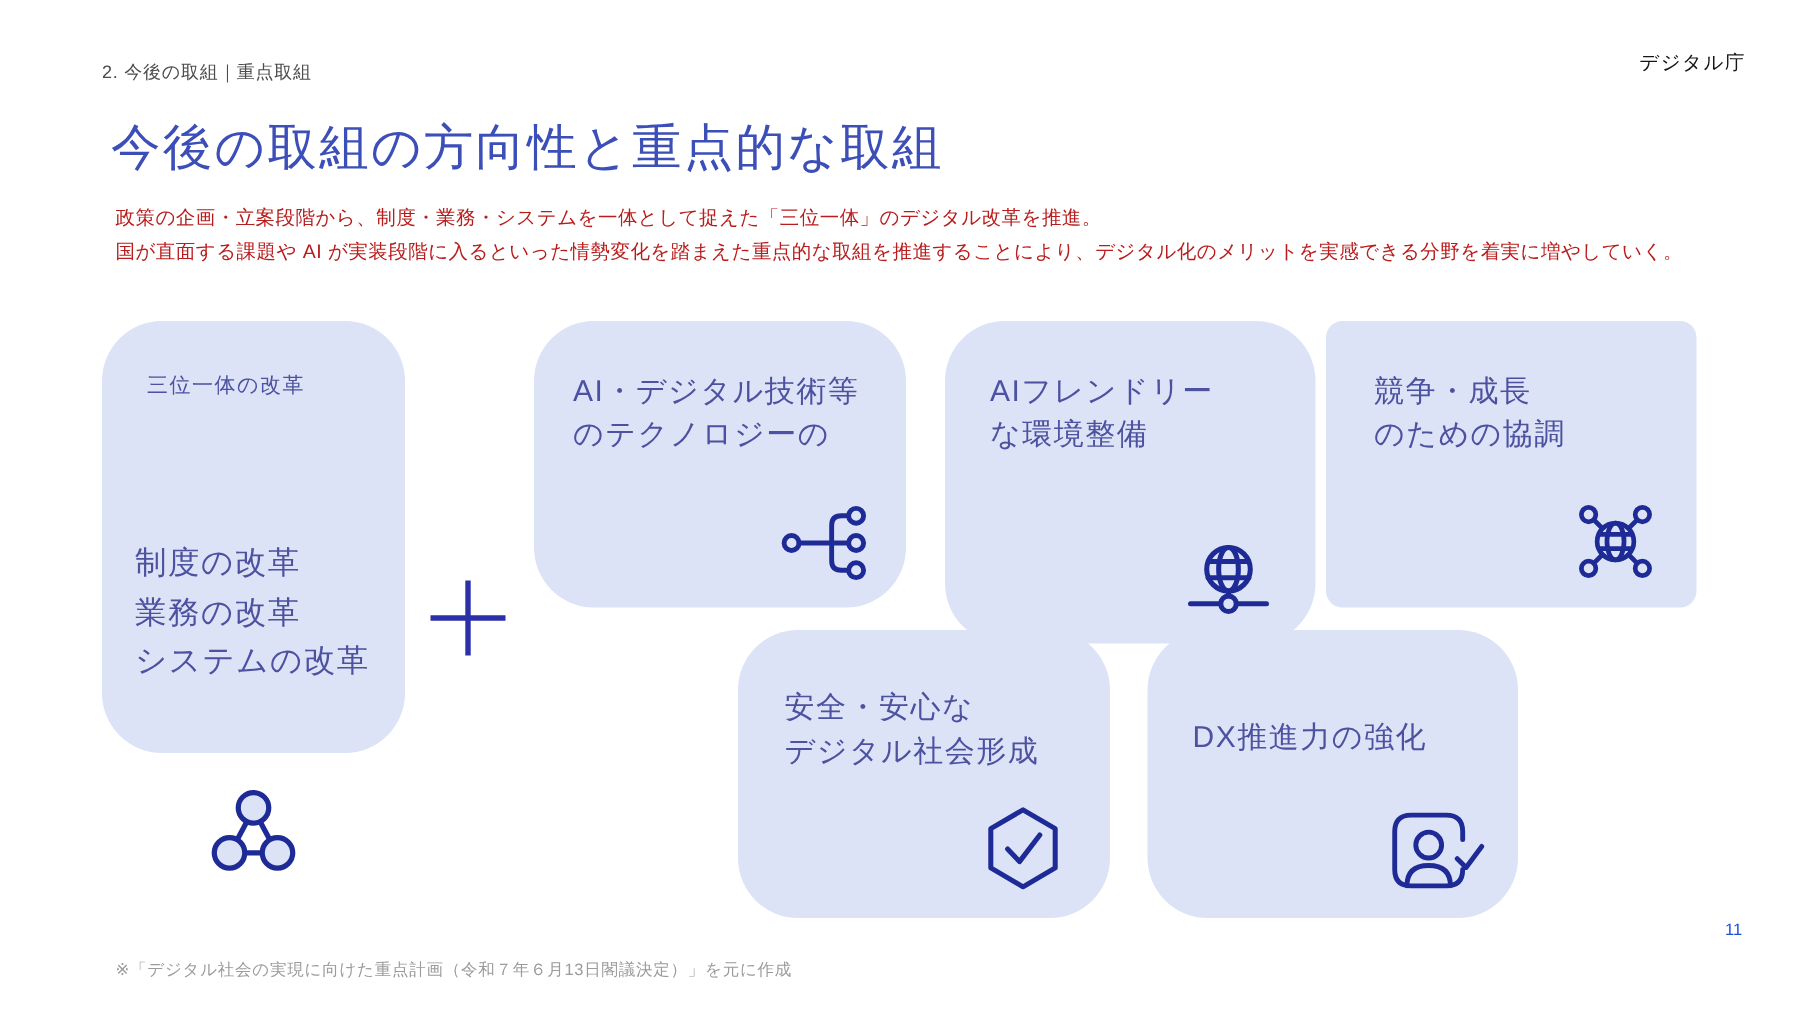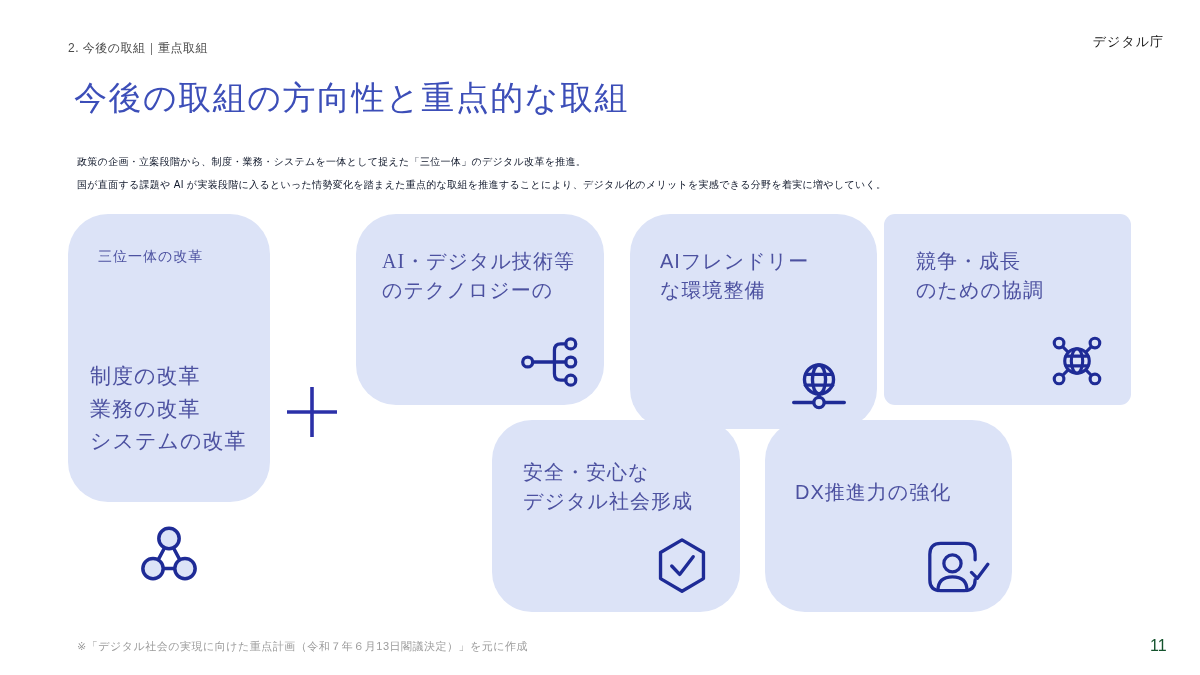--- a/index.html
+++ b/index.html
@@ -34,24 +34,24 @@
     position: absolute;
     left: 74px; top: 76px;
     font-size: 33px;
     font-weight: 400;
     color: #3c4eb8;
     letter-spacing: 1.5px;
     text-align: right;
   }
   .desc {
     position: absolute;
-    left: 77px; top: 150px;
-    font-size: 10px;
+    left: 77px; top: 133px;
+    font-size: 13px;
     line-height: 23px;
-    color: #0f172a;
+    color: #b91c1c;
     letter-spacing: 0.3px;
   }
   .card {
     position: absolute;
     background: #dce3f7;
     border-radius: 40px;
   }
   .card-left { left: 68px; top: 214px; width: 202px; height: 288px; }
   .card-a { left: 356px; top: 214px; width: 248px; height: 191px; }
   .card-b { left: 630px; top: 214px; width: 247px; height: 215px; }
@@ -73,21 +73,21 @@
     color: #4c51a0;
     letter-spacing: 1px;
   }
   .card-title {
     position: absolute;
     font-size: 20px;
     line-height: 29px;
     color: #4c51a0;
     letter-spacing: 1px;
   }
-  .card-a .card-title { left: 26px; top: 33px; font-family: Liberation Serif, serif; }
+  .card-a .card-title { left: 26px; top: 33px; }
   .card-b .card-title { left: 30px; top: 33px; }
   .card-c .card-title { left: 32px; top: 33px; }
   .card-d .card-title { left: 31px; top: 38px; }
   .card-e .card-title { left: 30px; top: 58px; }
   .icon { position: absolute; }
   .icon-tri { left: 50%; top: 310px; transform: translateX(-50%); }
   .icon-br  { right: 26px; bottom: 14px; }
   .icon-gn  { right: 28px; bottom: 12px; }
   .icon-gw  { right: 26px; bottom: 16px; }
   .icon-hx  { right: 30px; bottom: 16px; }
@@ -96,23 +96,23 @@
   .footnote {
     position: absolute;
     left: 77px; top: 639px;
     font-size: 11px;
     color: #9b9b9b;
     letter-spacing: 0.5px;
     text-align: center;
   }
   .pagenum {
     position: absolute;
-    left: 1150px; top: 637px;
-    font-size: 16px;
-    color: #14532d;
+    left: 1150px; top: 614px;
+    font-size: 11px;
+    color: #1d4ed8;
   }
   svg .st {
     fill: none;
     stroke: #1e2b96;
     stroke-width: 3.6;
     stroke-linecap: round;
     stroke-linejoin: round;
   }
   svg .stf { fill: #dce3f7; stroke: #1e2b96; stroke-width: 3.6; }
 </style>

